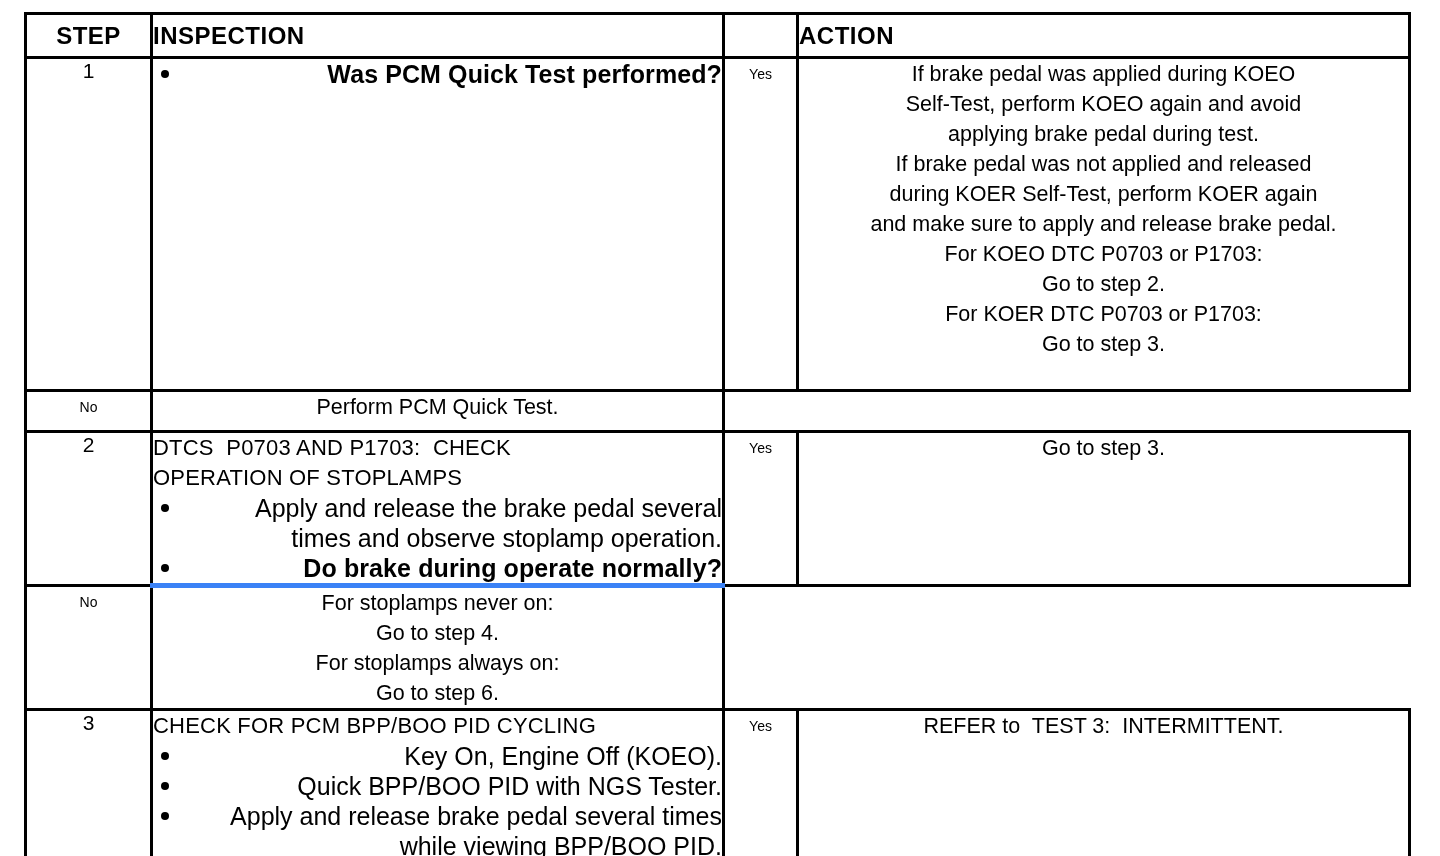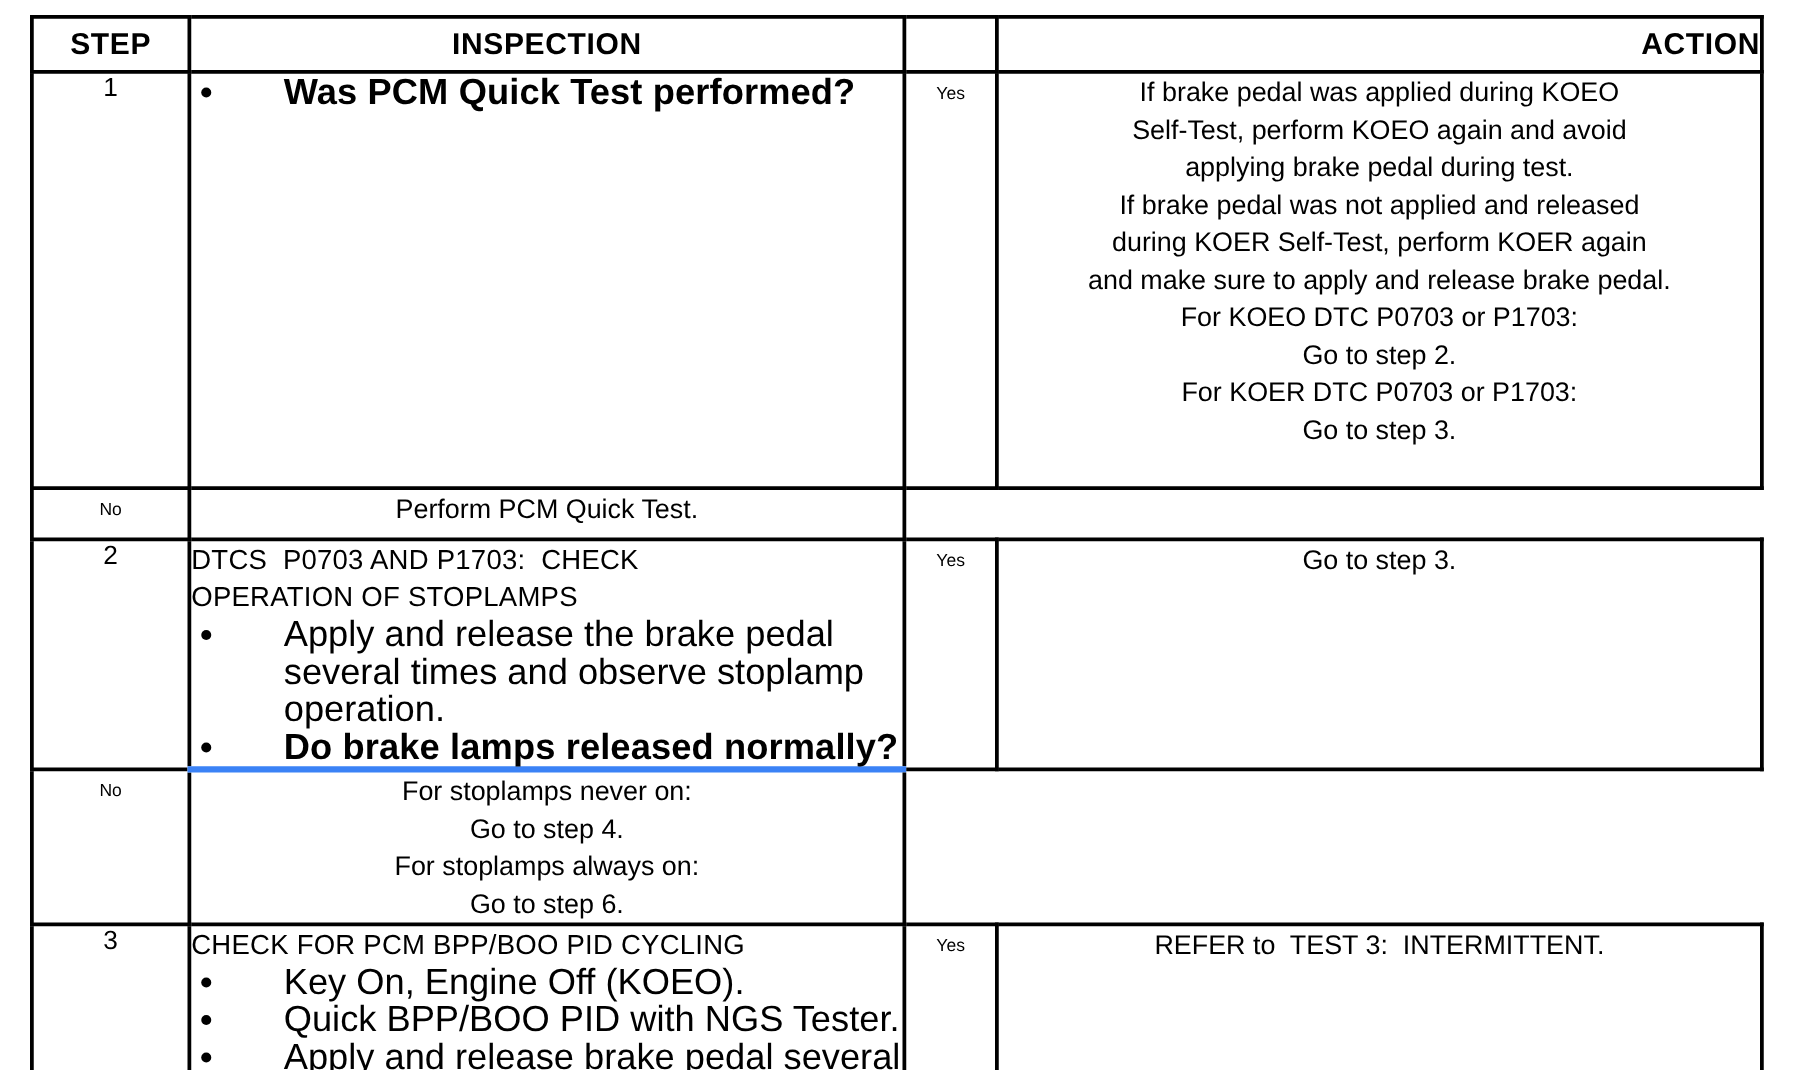--- a/index.html
+++ b/index.html
@@ -50,22 +50,22 @@
 
   
   .hdr-cell {
     height: 41px;
     font-size: 24px;
     font-weight: bold;
     letter-spacing: 0.5px;
     line-height: 41px;
   }
   .hdr-step   { text-align: center; }
-  .hdr-insp   { text-align: center; padding-left: 13px; }
-  .hdr-action { text-align: right; padding-left: 14px; }
+  .hdr-insp   { text-align: left; padding-left: 13px; }
+  .hdr-action { text-align: left; padding-left: 14px; }
   .hdr-blank  { border-top: 3px solid #000; border-bottom: 3px solid #000;
                 border-left: 3px solid #000; border-right: 3px solid #000; }
 
   
   .step-cell {
     text-align: center;
     font-size: 21px;
     padding-top: 11px;
   }
 
@@ -99,21 +99,22 @@
   ul.bullets {
     list-style: none;
     margin: 0;
     padding: 0;
   }
   ul.bullets li {
     position: relative;
     padding-left: 74px;
     margin: 0;
     line-height: 30px;
-    font-size: 29px;
+    font-size: 25px;
+    text-align: right;
   }
   ul.bullets li .dot {
     position: absolute;
     left: 8px;
     top: 11px;
     width: 8px;
     height: 8px;
     background: #000;
     border-radius: 50%;
   }
@@ -191,21 +192,21 @@
         <td class="insp-cell">
           <div class="heading-line">DTCS  P0703 AND P1703:  CHECK
 OPERATION OF STOPLAMPS</div>
           <ul class="bullets">
             <li>
               <span class="dot"></span>
               <span>Apply and release the brake pedal several times and observe stoplamp operation.</span>
             </li>
             <li class="bold">
               <span class="dot"></span>
-              <span>Do brake lamps released normally?</span>
+              <span>Do brake during operate normally?</span>
             </li>
           </ul>
         </td>
 
         <td class="yn-cell" style="height:40px;">Yes</td>
 
         <td class="act-cell">
           <div class="act-line">Go to step 3.</div>
         </td>
       </tr>

